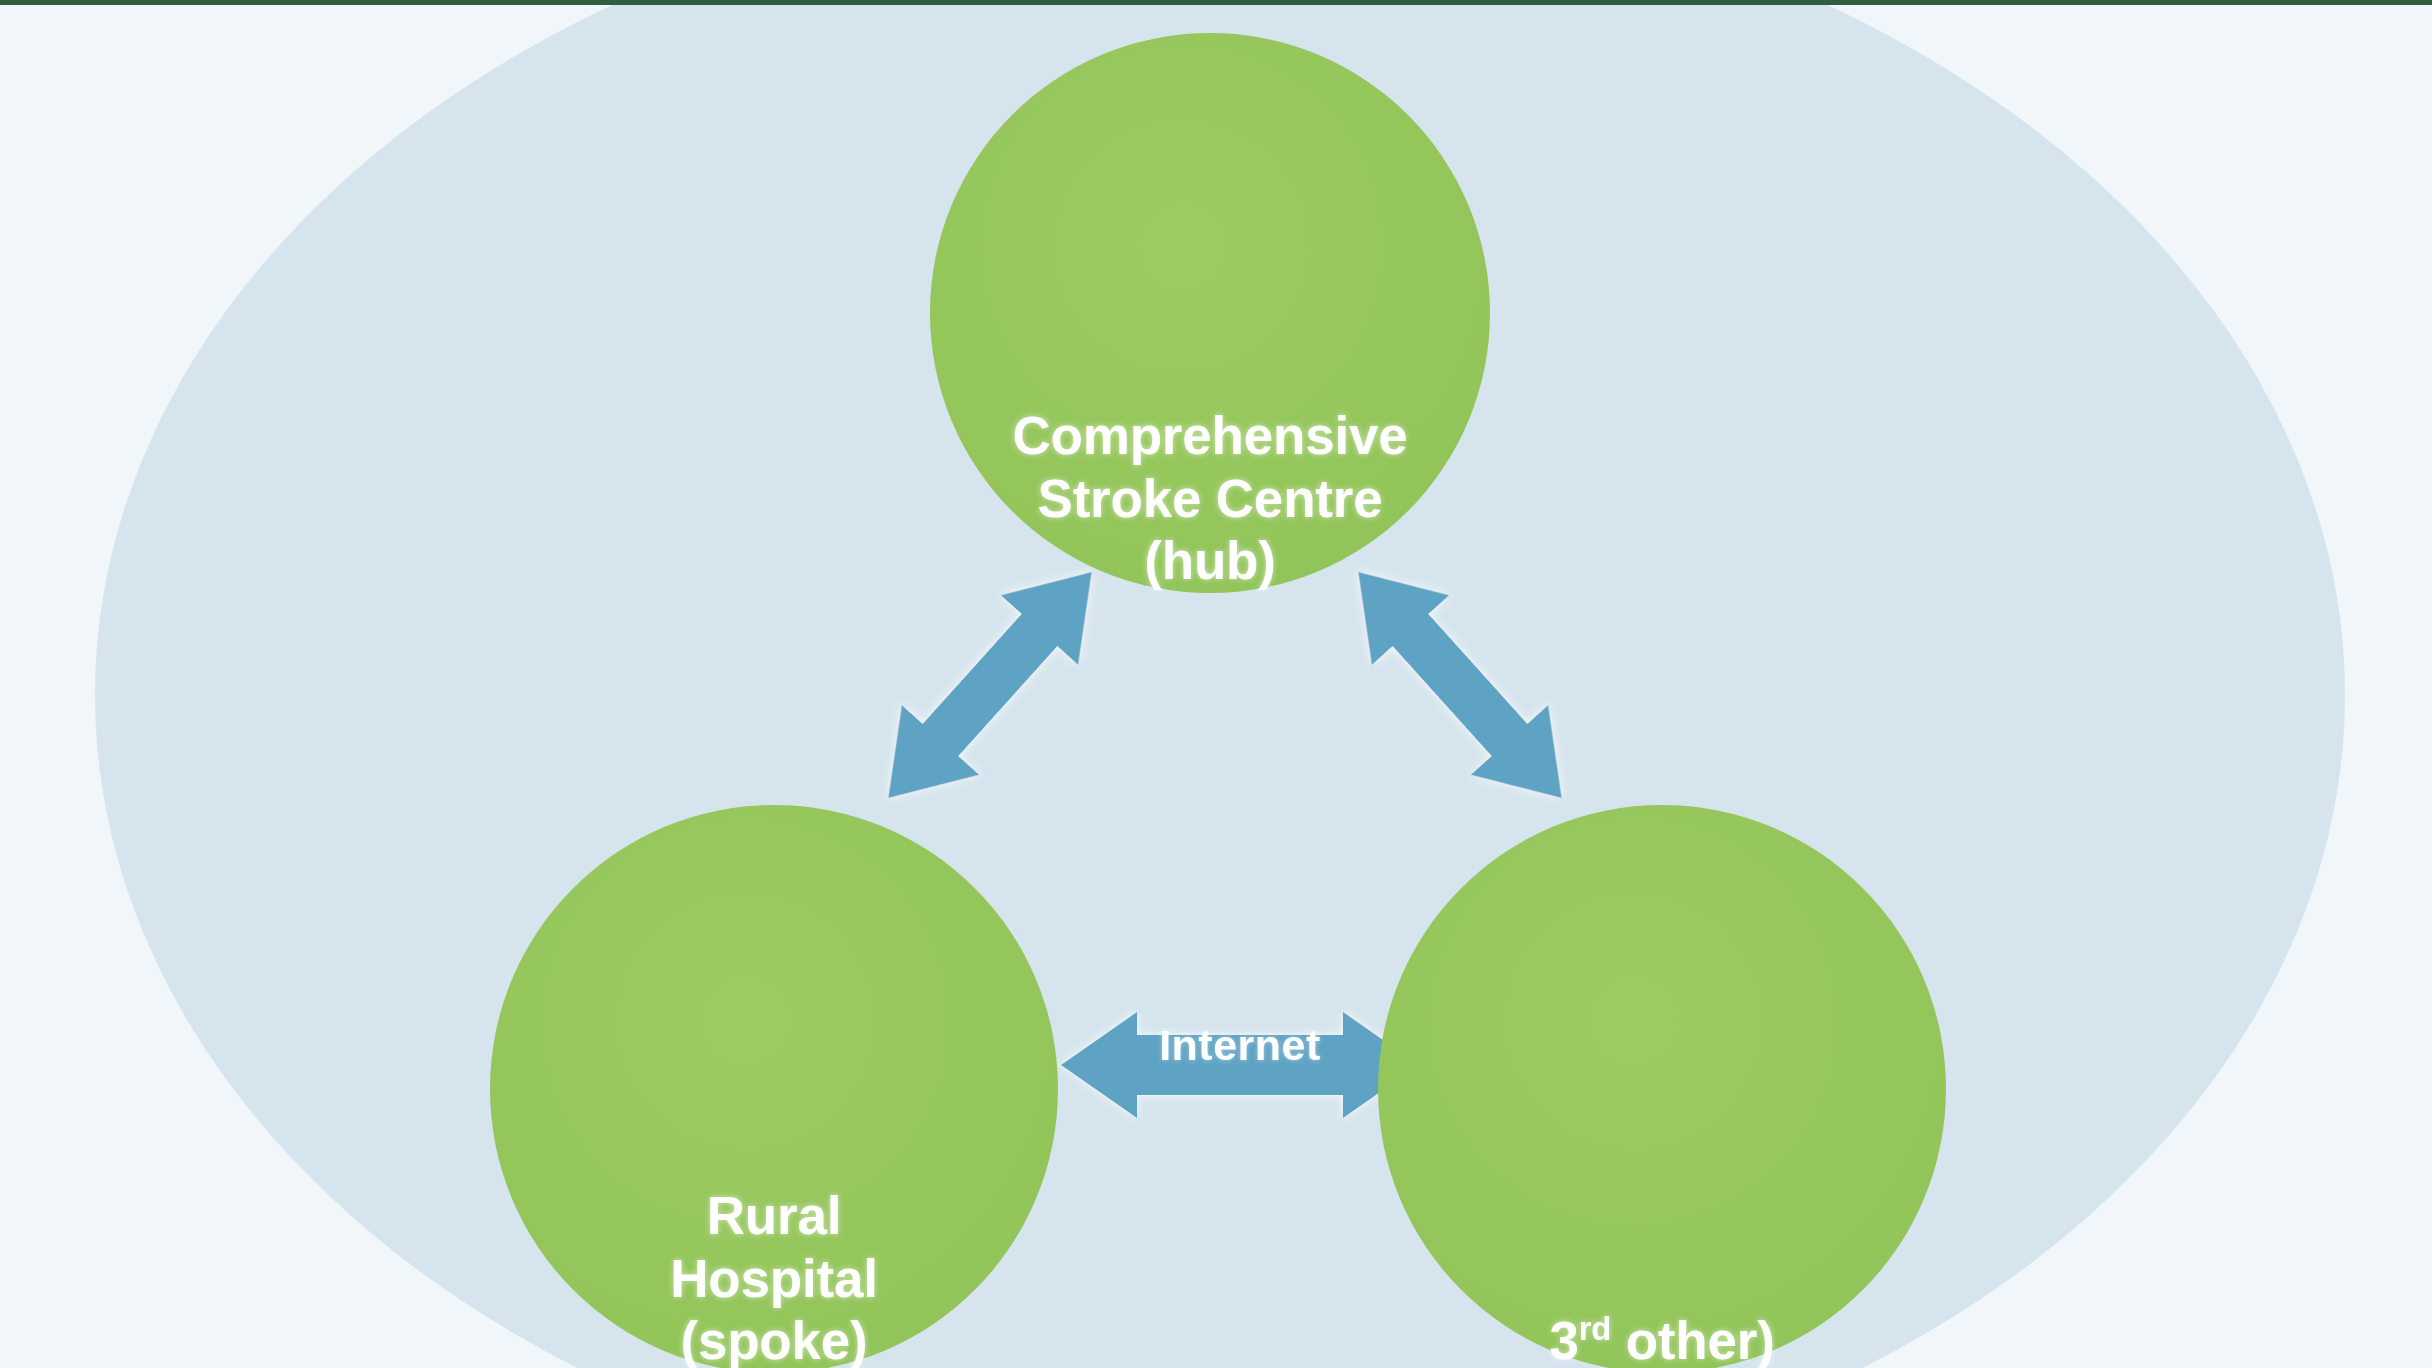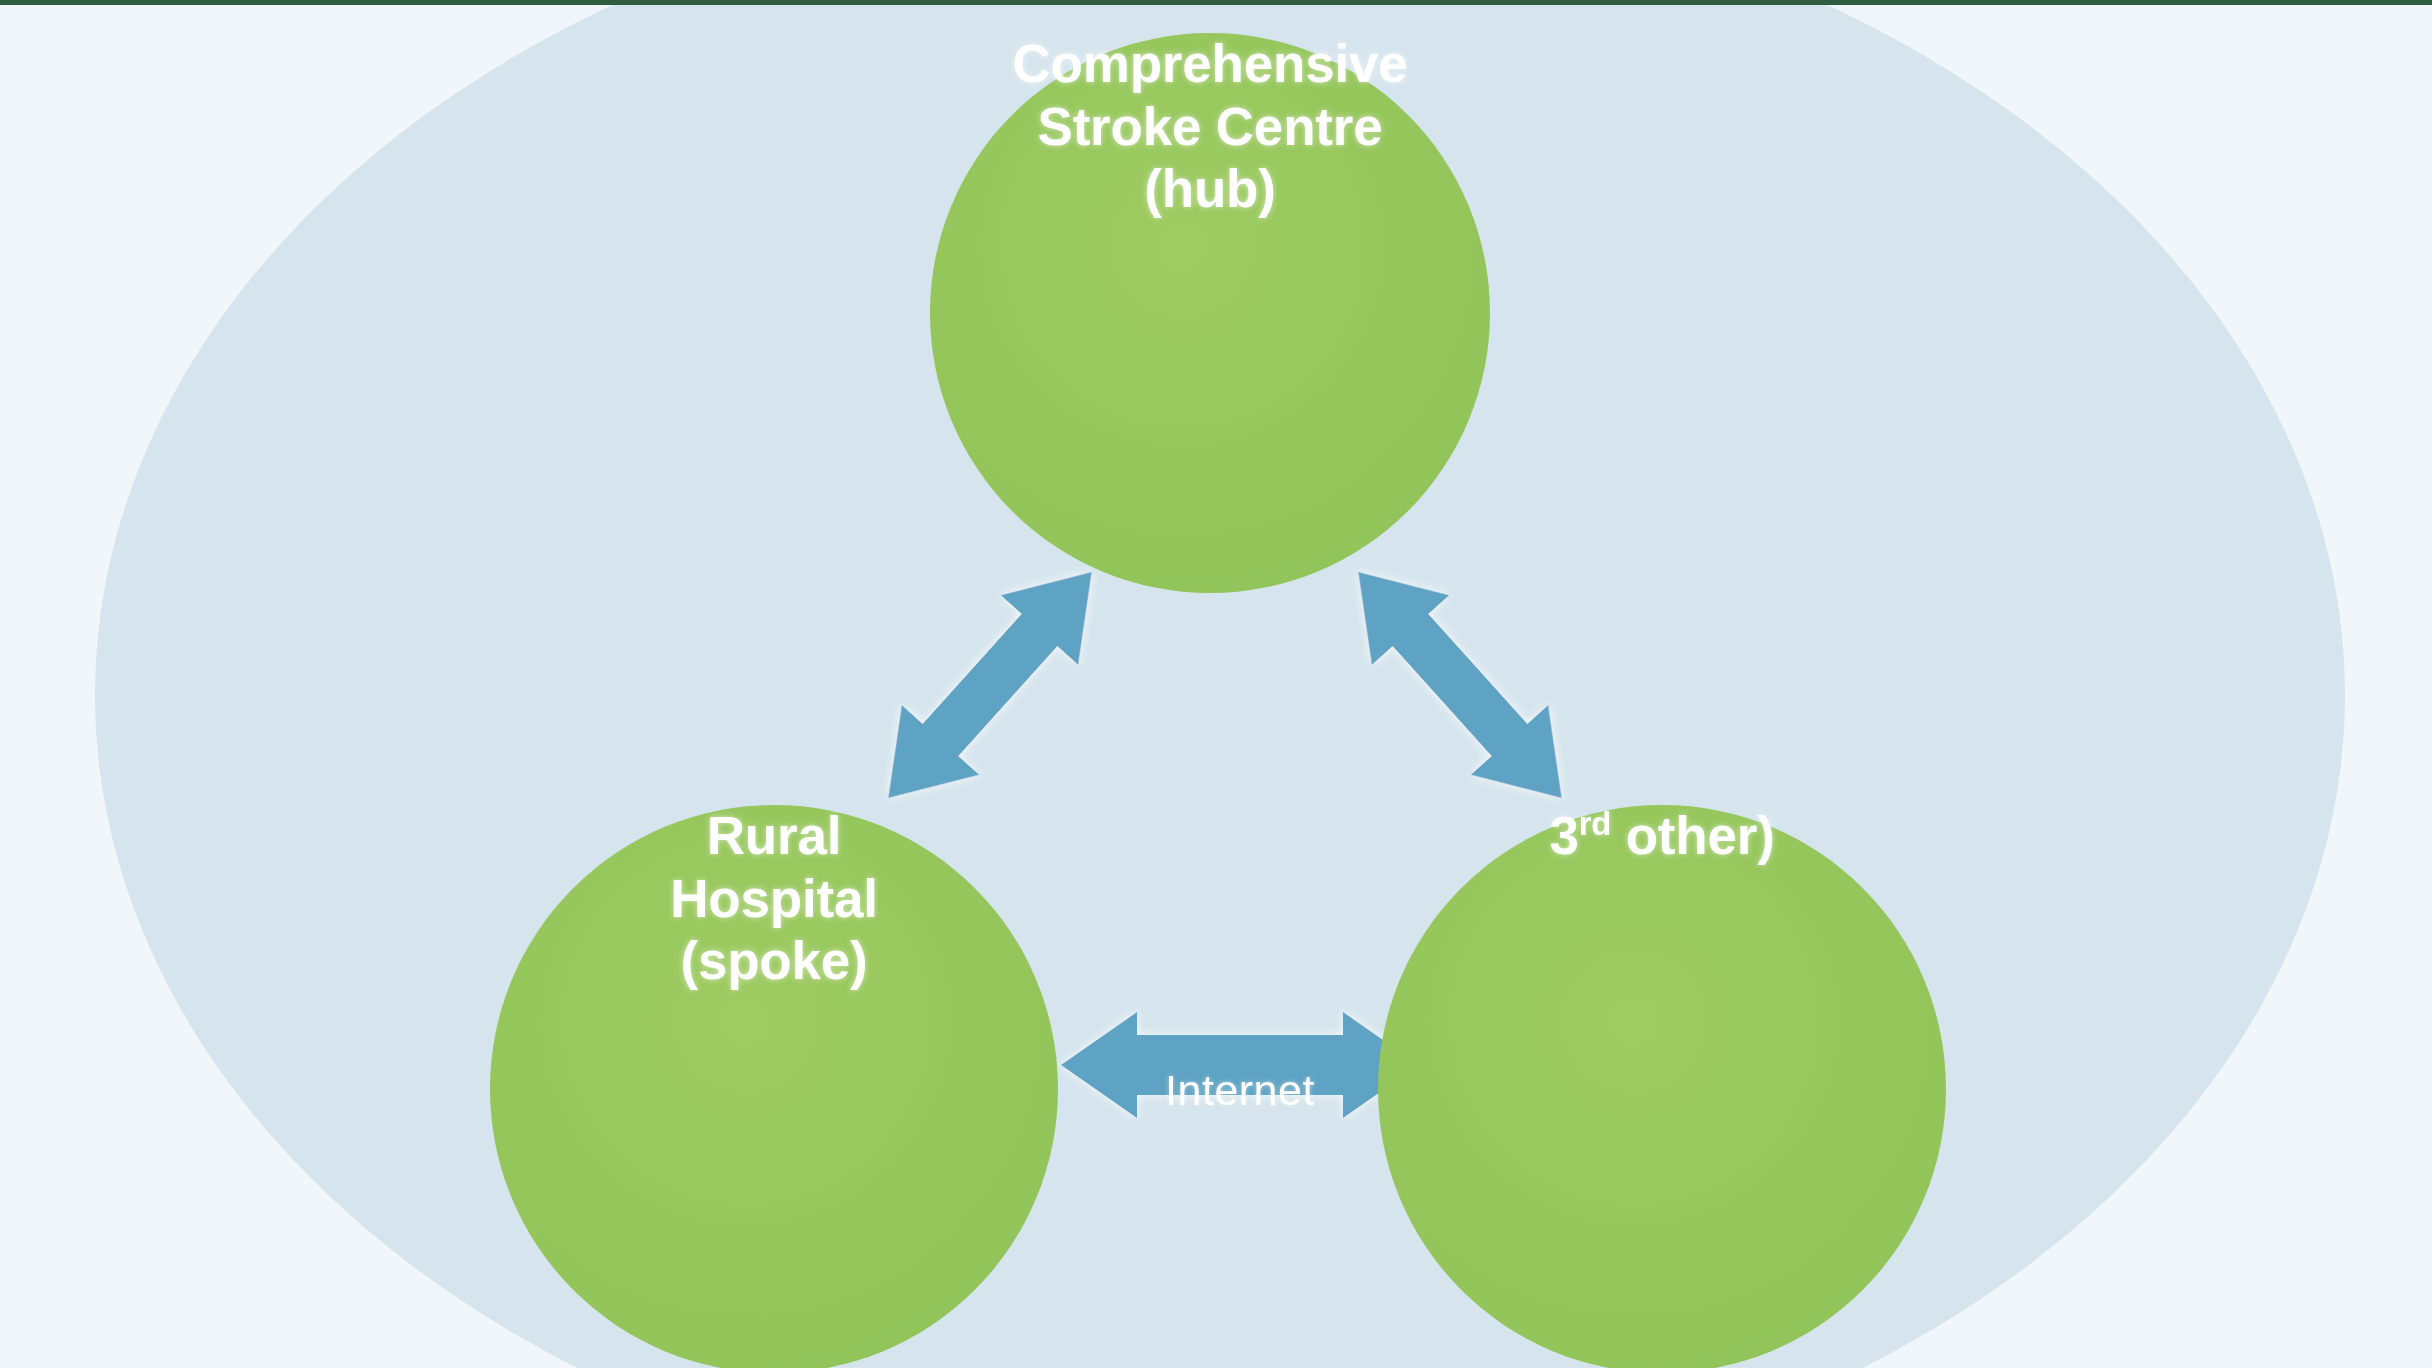--- a/index.html
+++ b/index.html
@@ -27,21 +27,21 @@
     border-radius: 50%;
     background: #d6e5ed;
   }
   
   .node {
     position: absolute;
     border-radius: 50%;
     background: #96c95f;
     background-image: radial-gradient(circle at 45% 38%, #9ecb62 0%, #8dc257 100%);
     display: flex;
-    align-items: flex-start;
+    align-items: flex-end;
     justify-content: center;
     box-shadow: 0 0 0 0 rgba(0,0,0,0);
   }
   .node-label {
     color: #ffffff;
     font-weight: bold;
     text-align: center;
     line-height: 1.18;
     letter-spacing: -0.2px;
     text-shadow: 0 0 6px rgba(255,255,255,0.55);
@@ -82,29 +82,29 @@
     position: absolute;
   }
   #arrow-left-diag  { left: 830px;  top: 520px; width: 320px; height: 320px; }
   #arrow-right-diag { left: 1300px; top: 520px; width: 320px; height: 320px; }
   #arrow-internet   { left: 1055px; top: 985px; width: 370px; height: 150px; }
 
   
   #internet-label {
     position: absolute;
     left: 1055px;
-    top: 1010px;
+    top: 965px;
     width: 370px;
     height: 150px;
     display: flex;
     align-items: center;
     justify-content: center;
     color: #ffffff;
     font-size: 43px;
-    font-weight: normal;
+    font-weight: bold;
     letter-spacing: 0.5px;
     text-shadow: 0 0 5px rgba(255,255,255,0.45);
     pointer-events: none;
   }
 </style>
 </head>
 <body>
 
 <div id="stage">
 

